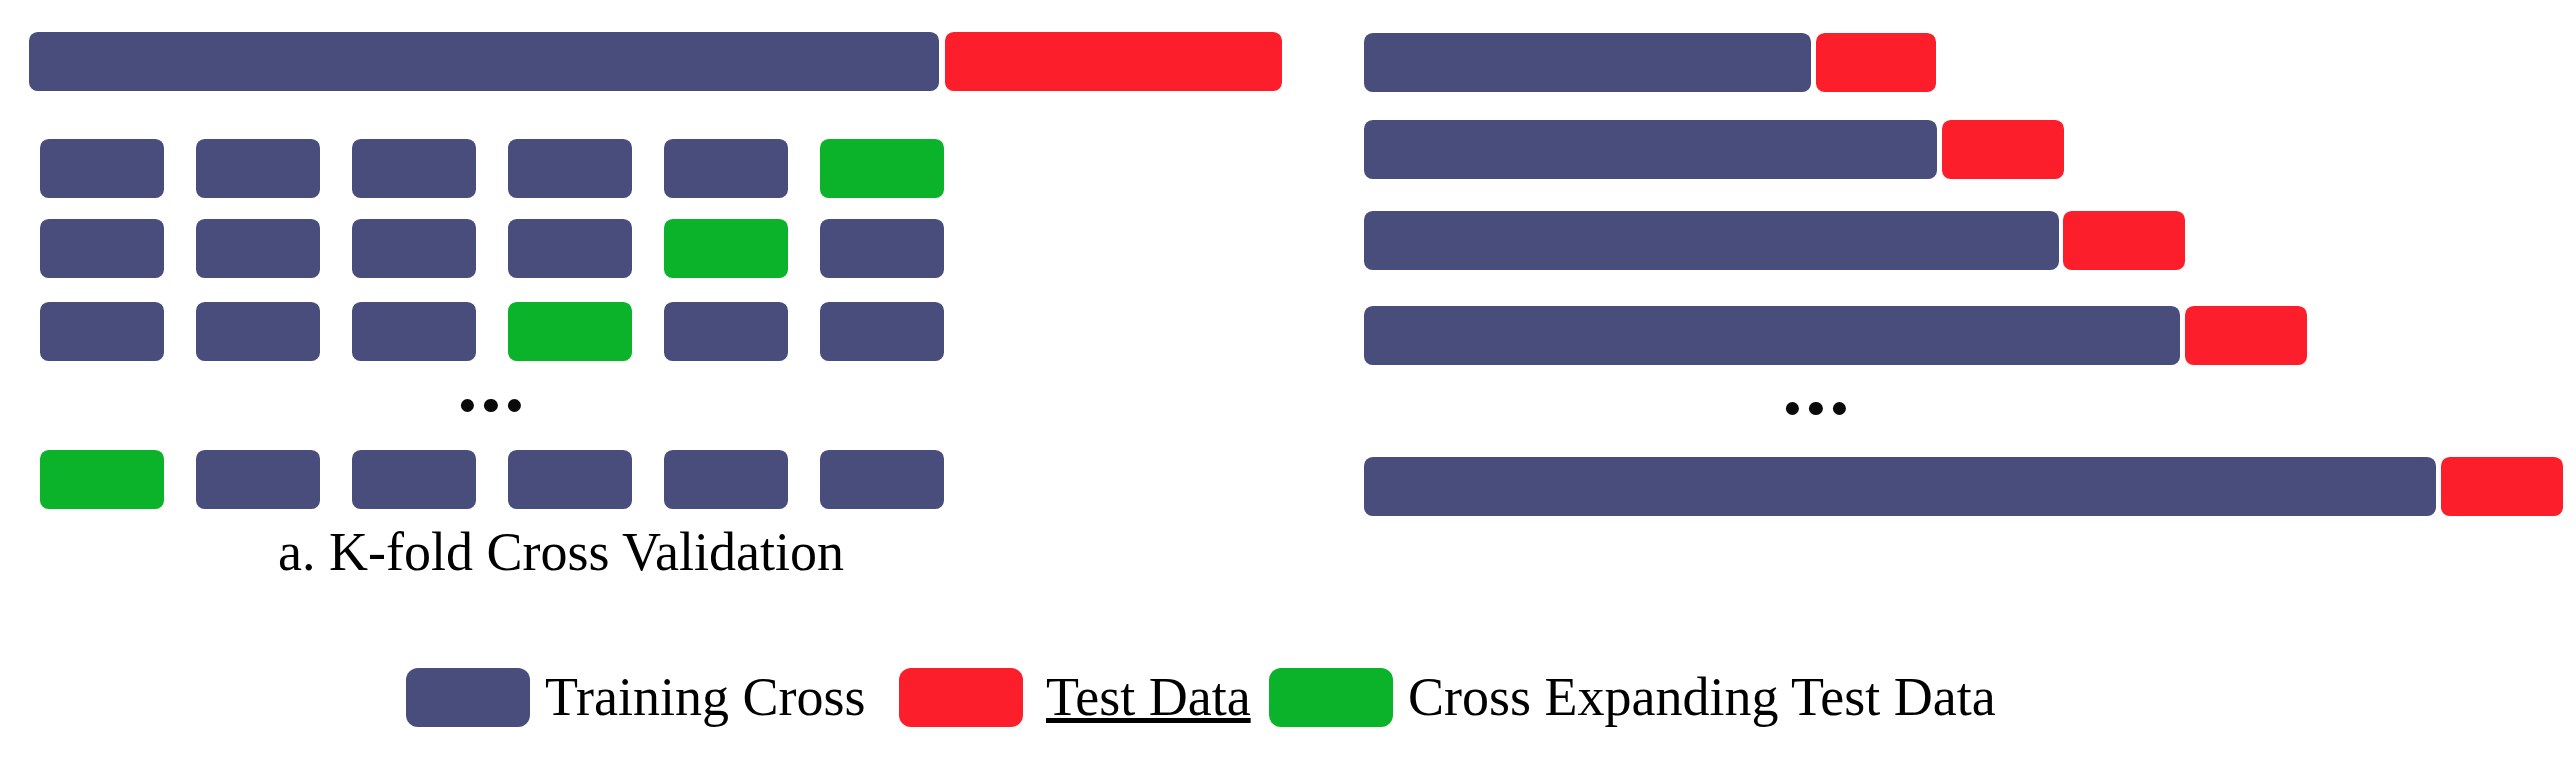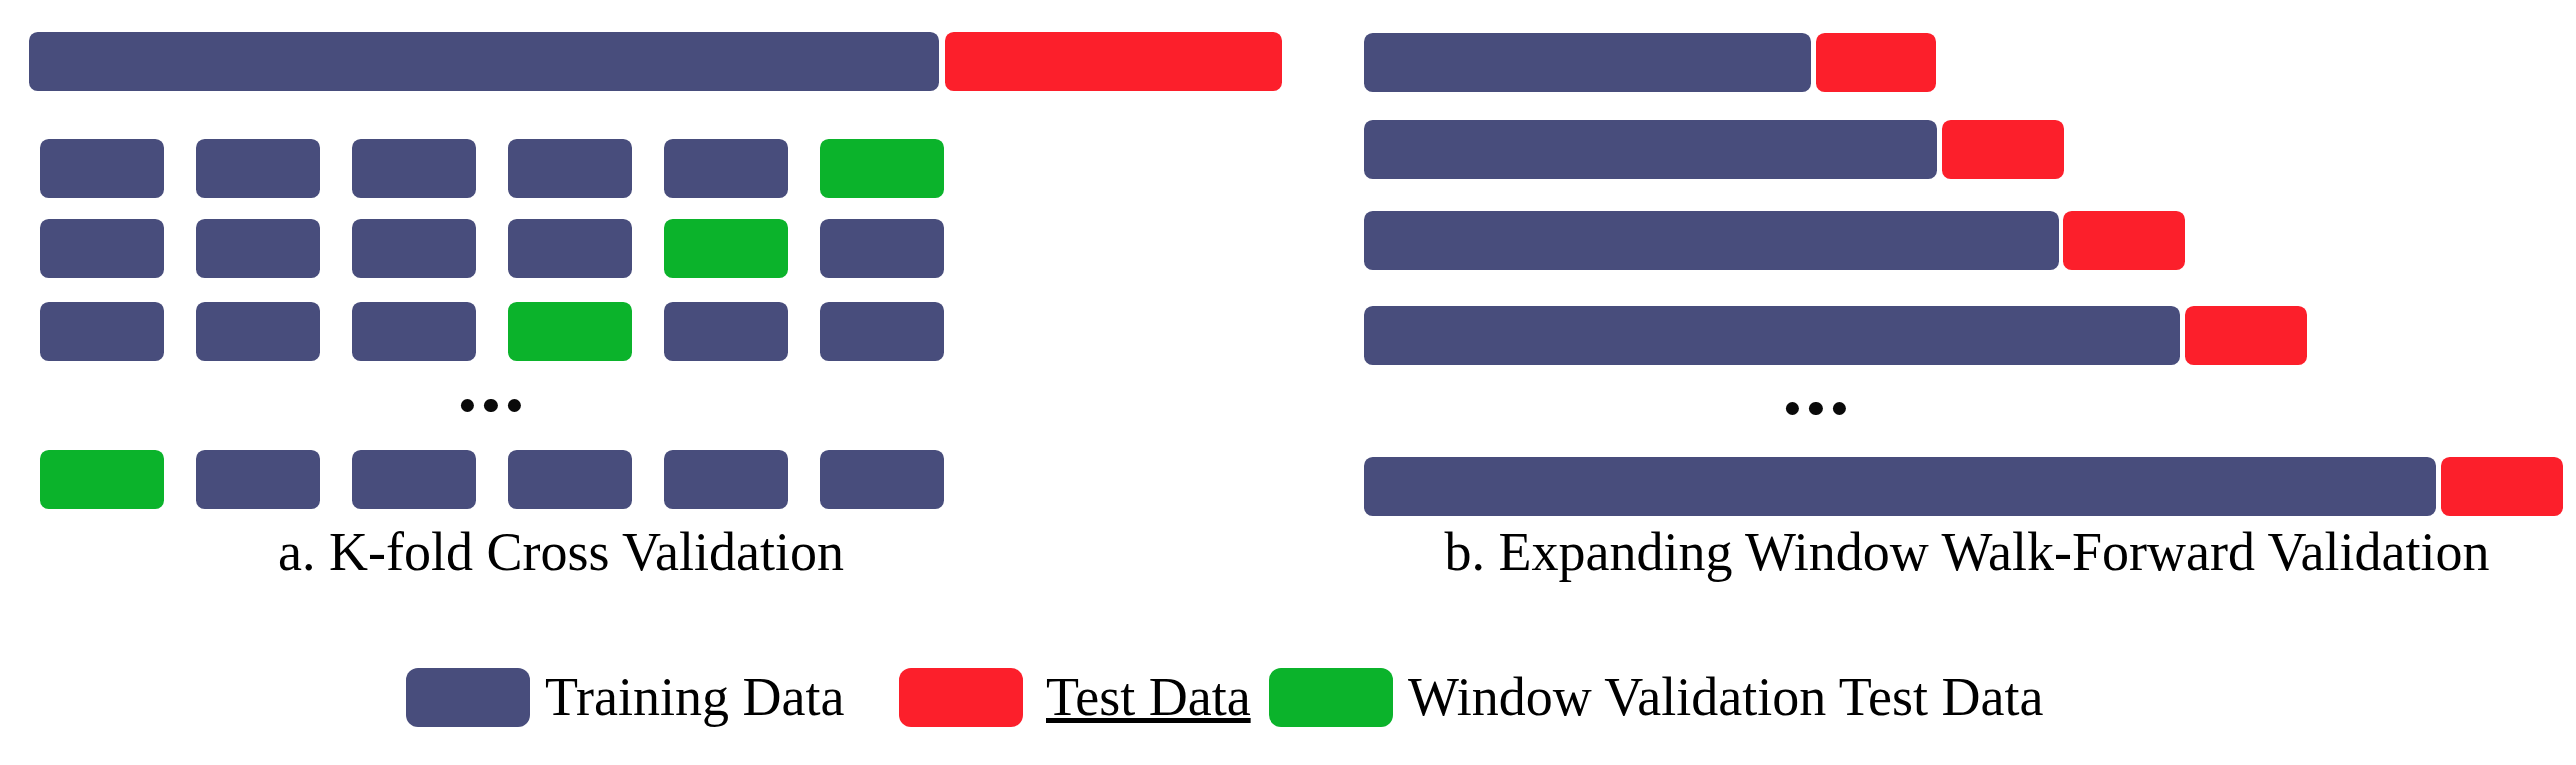--- a/index.html
+++ b/index.html
@@ -120,27 +120,26 @@
     <span class="dot" style="background: rgb(10, 10, 10);"></span>
   </div>
 
   <div class="ellipsis ellipsis-b">
     <span class="dot" style="background: rgb(10, 10, 10);"></span>
     <span class="dot" style="background: rgb(10, 10, 10);"></span>
     <span class="dot" style="background: rgb(10, 10, 10);"></span>
   </div>
 
   <div class="caption caption-a">a. K-fold Cross Validation</div>
-  <div class="caption caption-b">b. Expanding Window Walk-Forward Validation</div>
 
   <div>
     <div class="legend-swatch ls-1" style="background: rgb(72, 77, 124);"></div>
-    <div class="legend-label ll-1">Training Data</div>
+    <div class="legend-label ll-1">Training Cross</div>
 
     <div class="legend-swatch ls-2" style="background: rgb(252, 31, 43);"></div>
     <div class="legend-label ll-2">Test Data</div>
 
     <div class="legend-swatch ls-3" style="background: rgb(11, 179, 43);"></div>
-    <div class="legend-label ll-3">Window Validation Test Data</div>
+    <div class="legend-label ll-3">Cross Expanding Test Data</div>
   </div>
 
 </div>
 
 
 </body></html>

